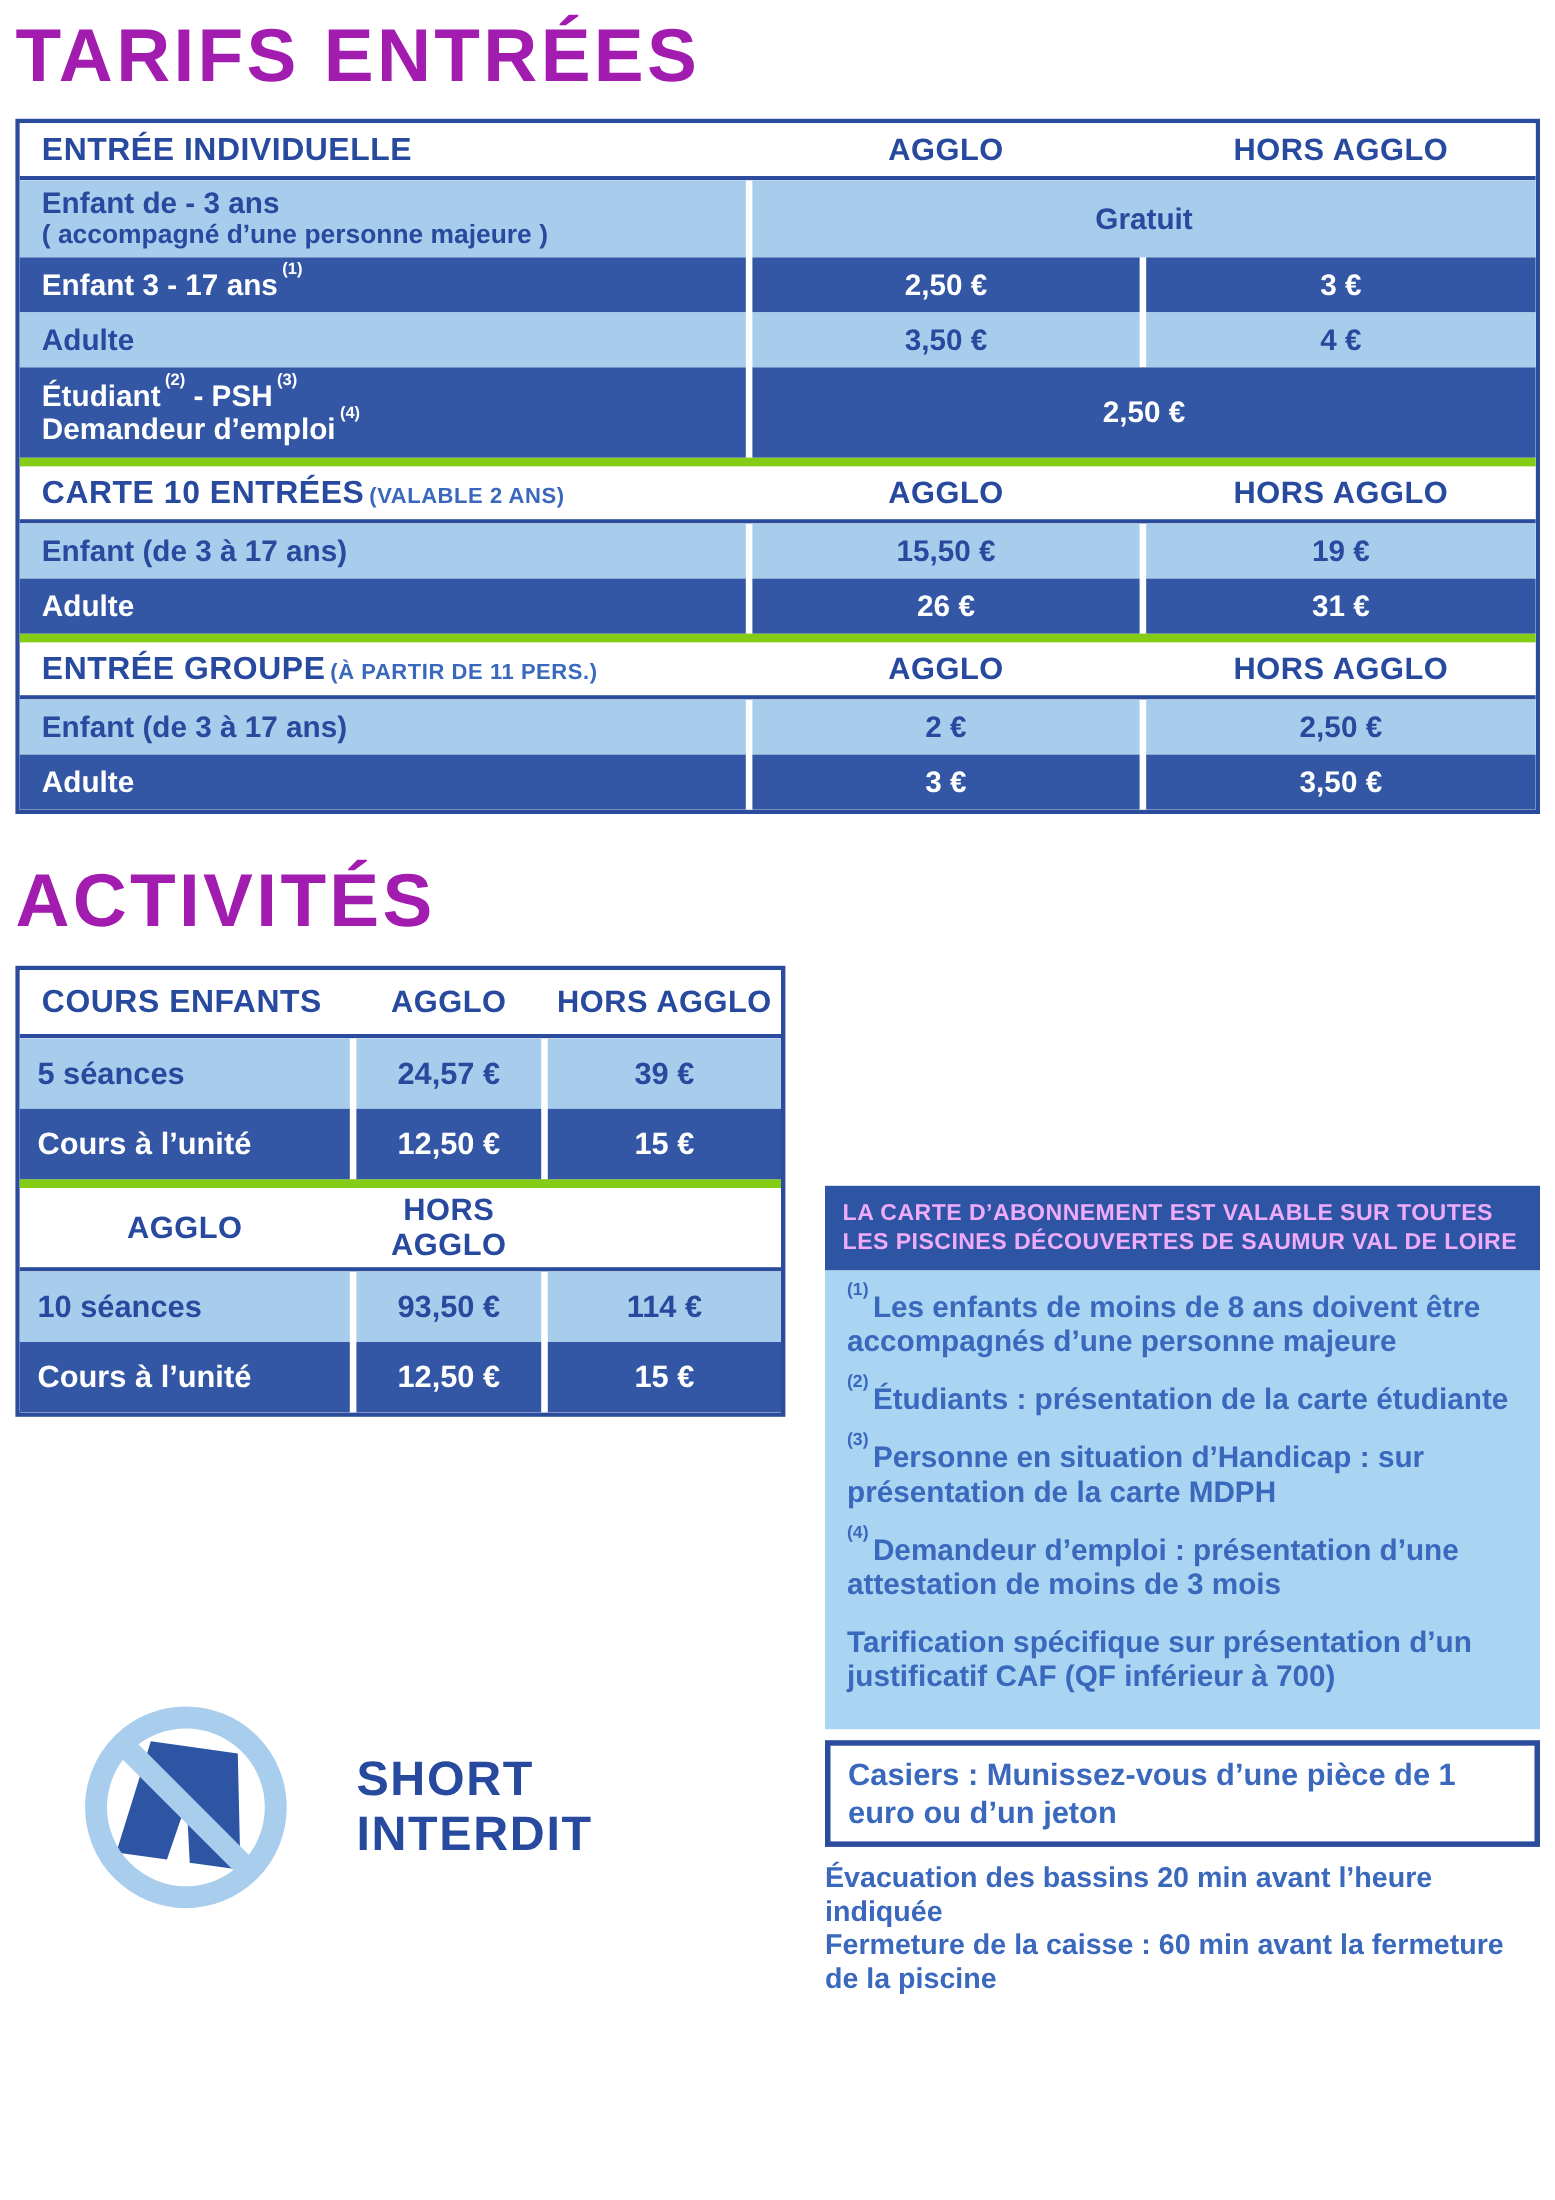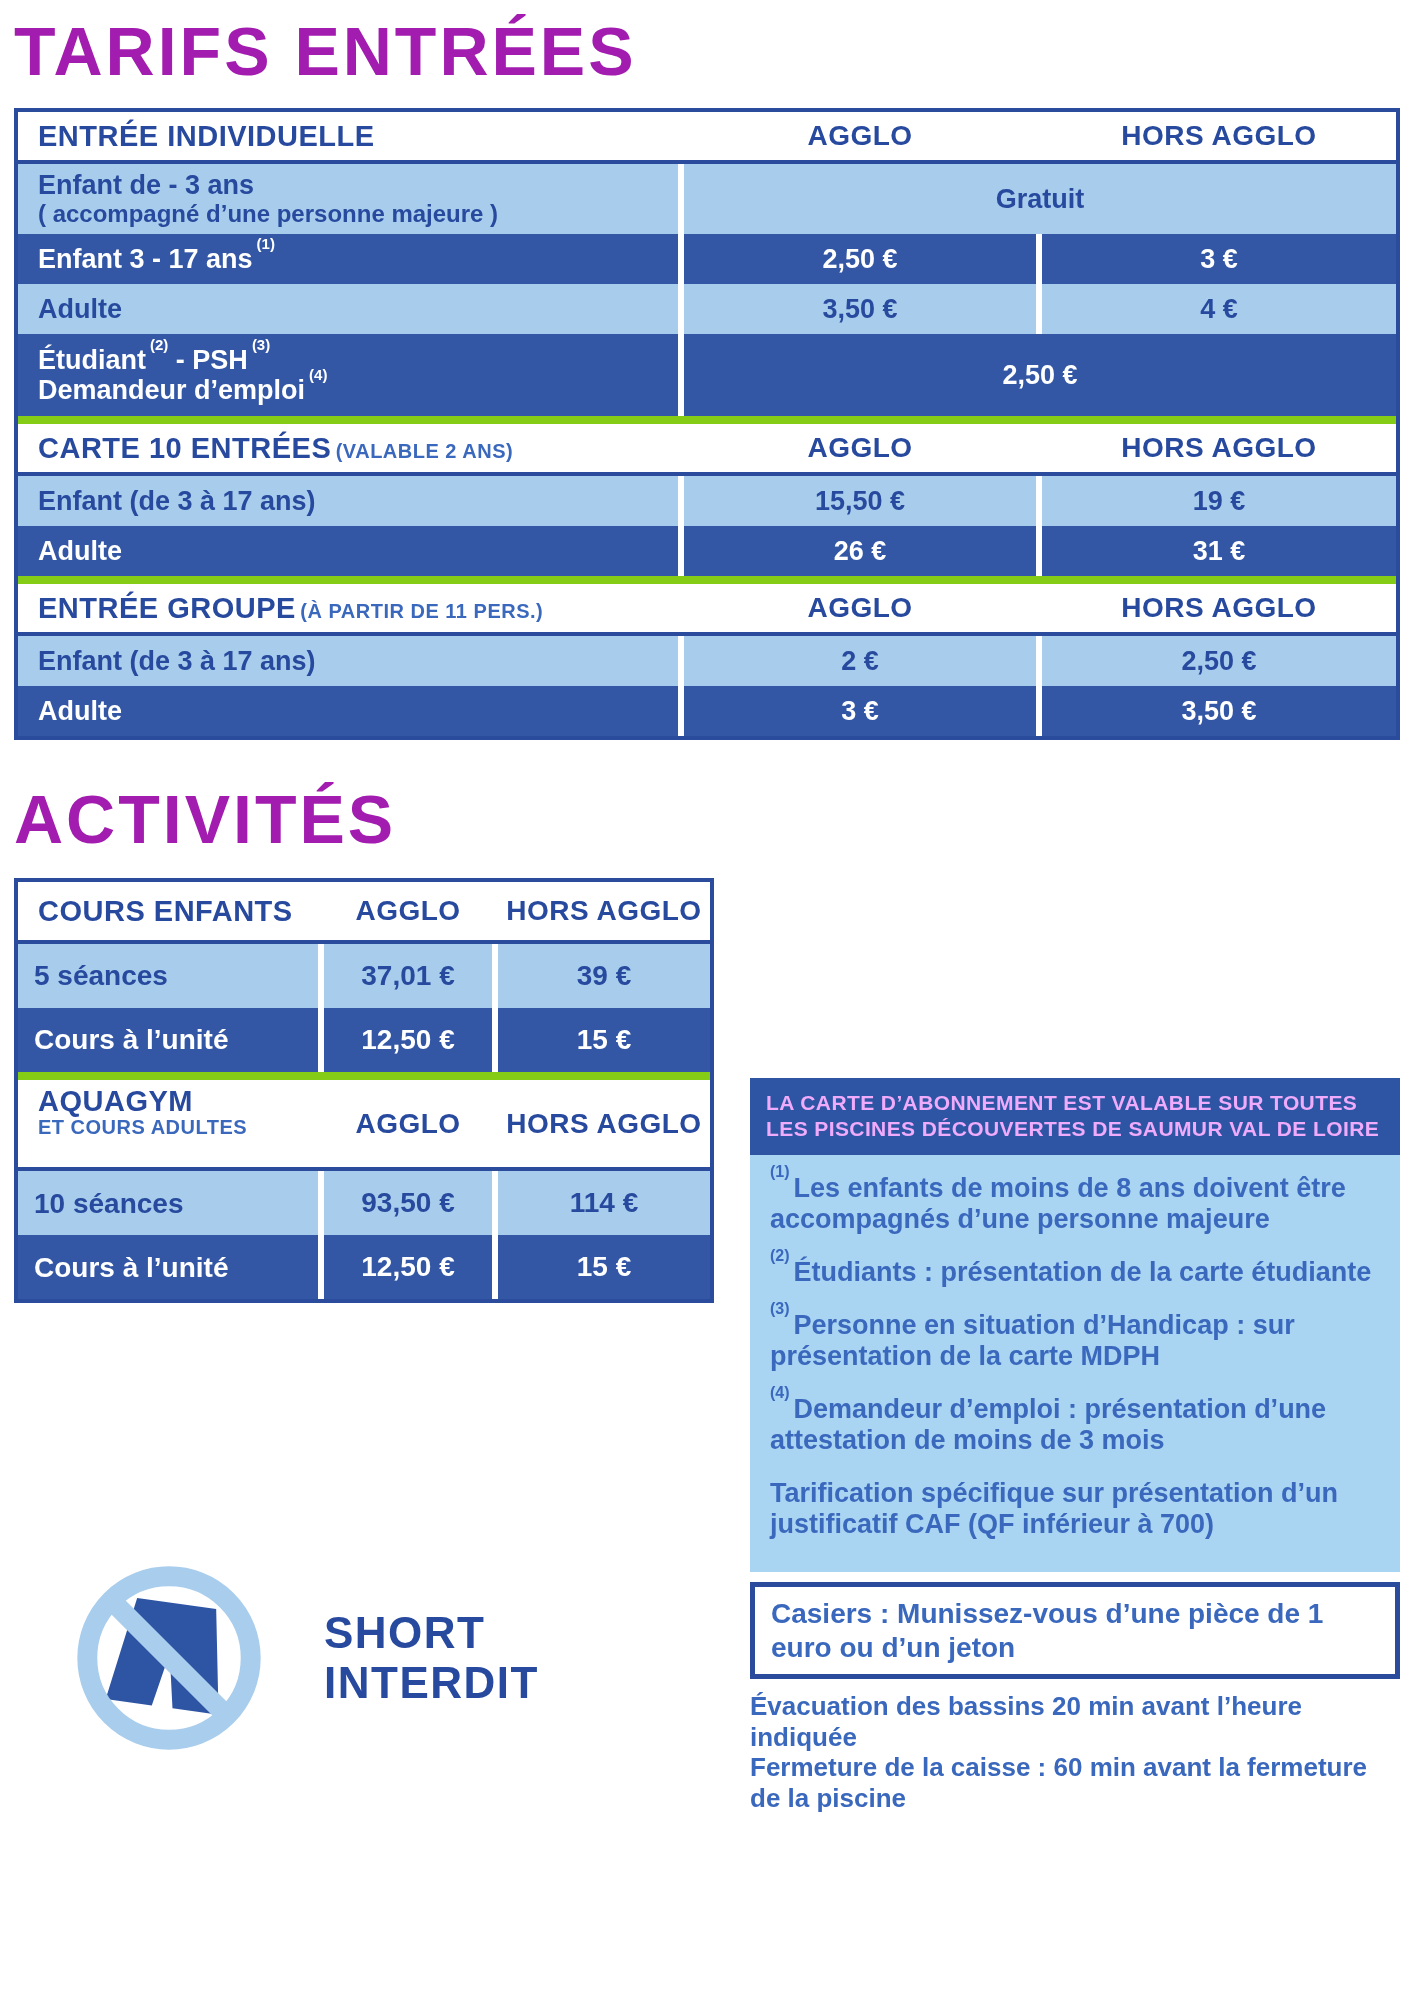--- a/index.html
+++ b/index.html
@@ -184,37 +184,33 @@
             <span class="big">COURS ENFANTS</span>
           </div>
           <div class="hcol">AGGLO</div>
           <div class="hcol">HORS AGGLO</div>
         </div>
 
         <div class="trow">
           <div class="cell label light">
             <span class="lab-line">5 séances</span>
           </div>
-          <div class="cell val light">37,01 €</div>
+          <div class="cell val light">24,57 €</div>
           <div class="cell val light">39 €</div>
         </div>
 
         <div class="trow">
           <div class="cell label dark">
             <span class="lab-line">Cours à l’unité</span>
           </div>
           <div class="cell val dark">12,50 €</div>
           <div class="cell val dark">15 €</div>
         </div>
 
         <div class="sec-head tall2">
-          <div class="hlabel">
-            <div class="big">AQUAGYM</div>
-            <div class="note">ET COURS ADULTES</div>
-          </div>
           <div class="hcol">AGGLO</div>
           <div class="hcol">HORS AGGLO</div>
         </div>
 
         <div class="trow">
           <div class="cell label light">
             <span class="lab-line">10 séances</span>
           </div>
           <div class="cell val light">93,50 €</div>
           <div class="cell val light">114 €</div>

